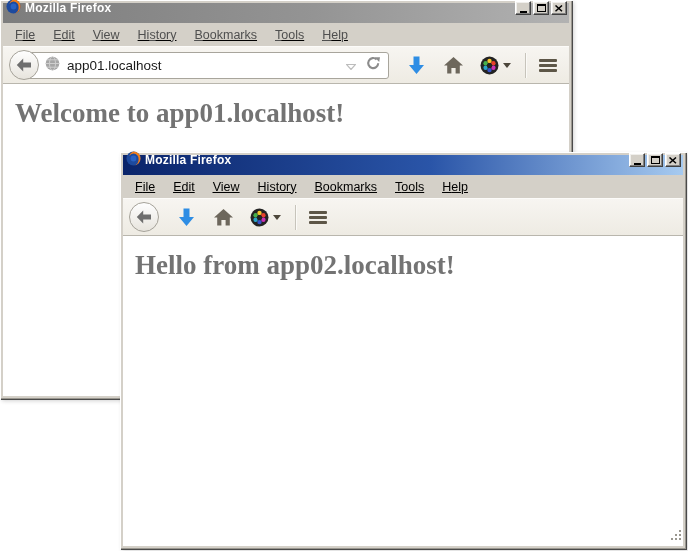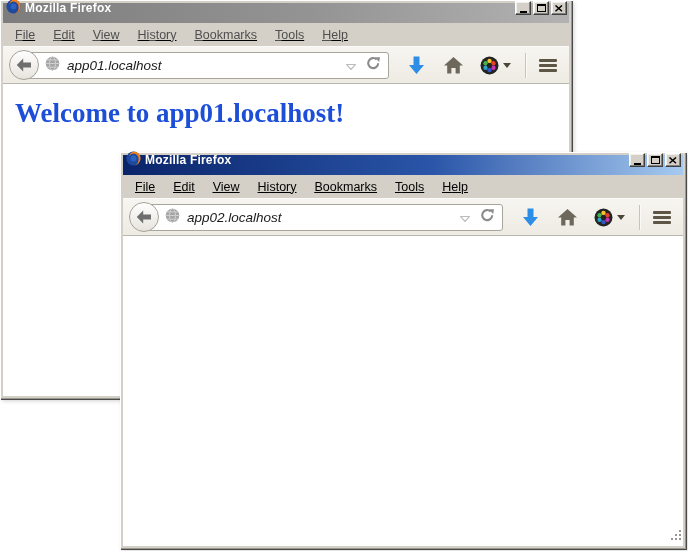--- a/index.html
+++ b/index.html
@@ -75,39 +75,39 @@
     flex:0 0 auto; position:relative; z-index:2;
   }
   .urlbar {
     flex:1 1 auto; height:27px;
     background:#fff;
     border:1px solid #a8a59c; border-radius:3px;
     margin-left:-16px; padding-left:21px; padding-right:7px;
     display:flex; align-items:center;
   }
   .globe { flex:0 0 auto; margin-right:7px; }
-  .url-text { font-size:13.5px; color:#1a1a1a; white-space:nowrap;font-style:italic; }
+  .url-text { font-size:13.5px; color:#1a1a1a; white-space:nowrap; }
   .url-spacer { flex:1 1 auto; }
   .url-drop { flex:0 0 auto; margin-right:10px; }
   .nav-icon { flex:0 0 auto; display:flex; align-items:center; justify-content:center; }
   .dl   { margin-left:19px; }
   .home { margin-left:19px; }
   .wheel{ margin-left:17px; }
   .wheel-caret { margin-left:4px; }
   .nav-sep { width:1px; height:25px; background:#c7c4bb; box-shadow:1px 0 0 #fbfaf7; margin-left:14px; flex:0 0 auto; }
   .burger { margin-left:13px; display:flex; flex-direction:column; gap:2px; }
   .burger i { display:block; width:18px; height:3px; background:#5d5647; border-radius:1px; }
 
   
   .content {
     flex:1 1 auto; background:#fff; position:relative; overflow:hidden;
   }
   .page-heading {
     font-family:"Liberation Serif", serif;
-    font-weight:bold; font-size:27px; color:#1d4ed8;
+    font-weight:bold; font-size:27px; color:#737373;
     margin:14px 0 0 12px; white-space:nowrap;
   }
   .grip { position:absolute; right:1px; bottom:1px; }
 </style>
 </head>
 <body>
 
 <div class="window win-app01 inactive-win">
 
   <div class="titlebar inactive">
@@ -247,42 +247,20 @@
     <span class="menu-item"><span></span><span class="mkey">T</span><span>ools</span></span>
     <span class="menu-item"><span></span><span class="mkey">H</span><span>elp</span></span>
   </div>
 
   <div class="navbar">
     <button class="back-btn">
       <svg width="16" height="14" viewBox="0 0 16 14">
           <path d="M7.2 0.6 L0.8 7 L7.2 13.4 L7.2 9.6 L15 9.6 L15 4.4 L7.2 4.4 Z" fill="#6e6e6e"></path>
         </svg>
     </button>
-    <div class="urlbar">
-      <span class="globe">
-        <svg width="15" height="15" viewBox="0 0 15 15">
-            <circle cx="7.5" cy="7.5" r="6.8" fill="#a6a6a6"></circle>
-            <ellipse cx="7.5" cy="7.5" rx="3" ry="6.8" fill="none" stroke="#cfcfcf" stroke-width="1"></ellipse>
-            <path d="M0.7 7.5 H14.3 M1.8 3.8 H13.2 M1.8 11.2 H13.2" stroke="#cfcfcf" stroke-width="1" fill="none"></path>
-          </svg>
-      </span>
-      <span class="url-text">app02.localhost</span>
-      <span class="url-spacer"></span>
-      <span class="url-drop">
-        <svg width="10" height="6" viewBox="0 0 10 6">
-            <path d="M0.5 0.5 L9.5 0.5 L5 5.5 Z" fill="none" stroke="#bdbdbd" stroke-width="1.2"></path>
-          </svg>
-      </span>
-      <span>
-        <svg width="15" height="14" viewBox="0 0 15 14">
-            <path d="M12.2 7.2 A5 5 0 1 1 10.6 3.4" stroke="#8c8c8c" stroke-width="2.1" fill="none"></path>
-            <path d="M8.8 1.2 L14 1.2 L13.2 6 Z" fill="#8c8c8c"></path>
-          </svg>
-      </span>
-    </div>
     <span class="nav-icon dl">
       <svg width="17" height="19" viewBox="0 0 17 19">
           <path d="M5.5 0.5 h6 v8.5 h4.5 L8.5 18 L1 9 h4.5 Z" fill="#2e8de4"></path>
         </svg>
     </span>
     <span class="nav-icon home">
       <svg width="19" height="17" viewBox="0 0 19 17">
           <path d="M9.5 0 L19 8.6 L15.8 8.6 L15.8 16.5 L11.6 16.5 L11.6 11 L7.4 11 L7.4 16.5 L3.2 16.5 L3.2 8.6 L0 8.6 Z" fill="#6d675c"></path>
         </svg>
     </span>
@@ -305,20 +283,21 @@
     </span>
     <span class="nav-sep"></span>
     <span class="nav-icon burger">
         <i></i>
         <i></i>
         <i></i>
       </span>
   </div>
 
   <div class="content">
+    <h1 class="page-heading">Hello from app02.localhost!</h1>
     <span class="grip">
       <svg width="12" height="12" viewBox="0 0 12 12">
           <rect x="9" y="1" width="2" height="2" fill="#9a978f"></rect>
           <rect x="9" y="5" width="2" height="2" fill="#9a978f"></rect>
           <rect x="5" y="5" width="2" height="2" fill="#9a978f"></rect>
           <rect x="9" y="9" width="2" height="2" fill="#9a978f"></rect>
           <rect x="5" y="9" width="2" height="2" fill="#9a978f"></rect>
           <rect x="1" y="9" width="2" height="2" fill="#9a978f"></rect>
         </svg>
     </span>

